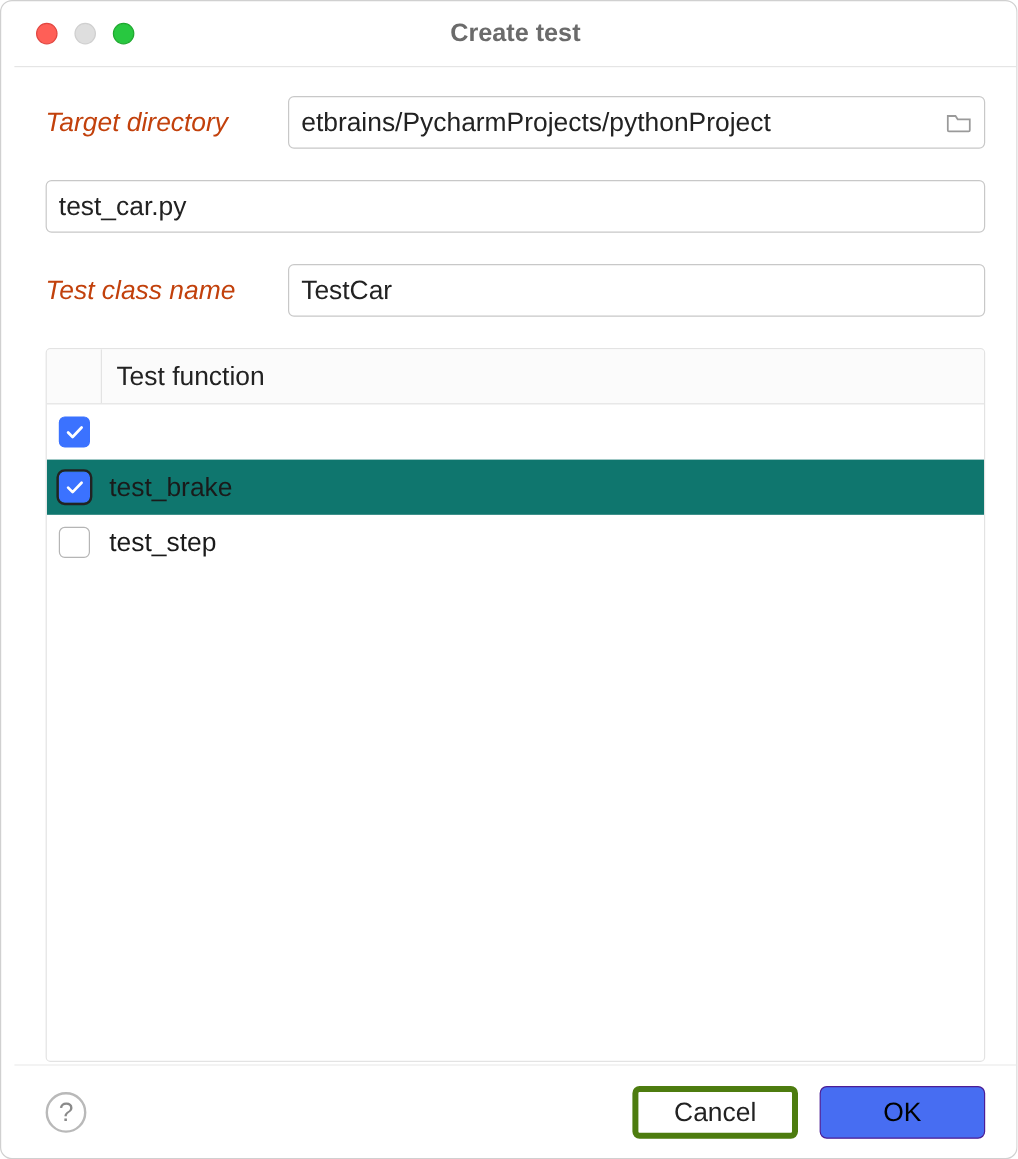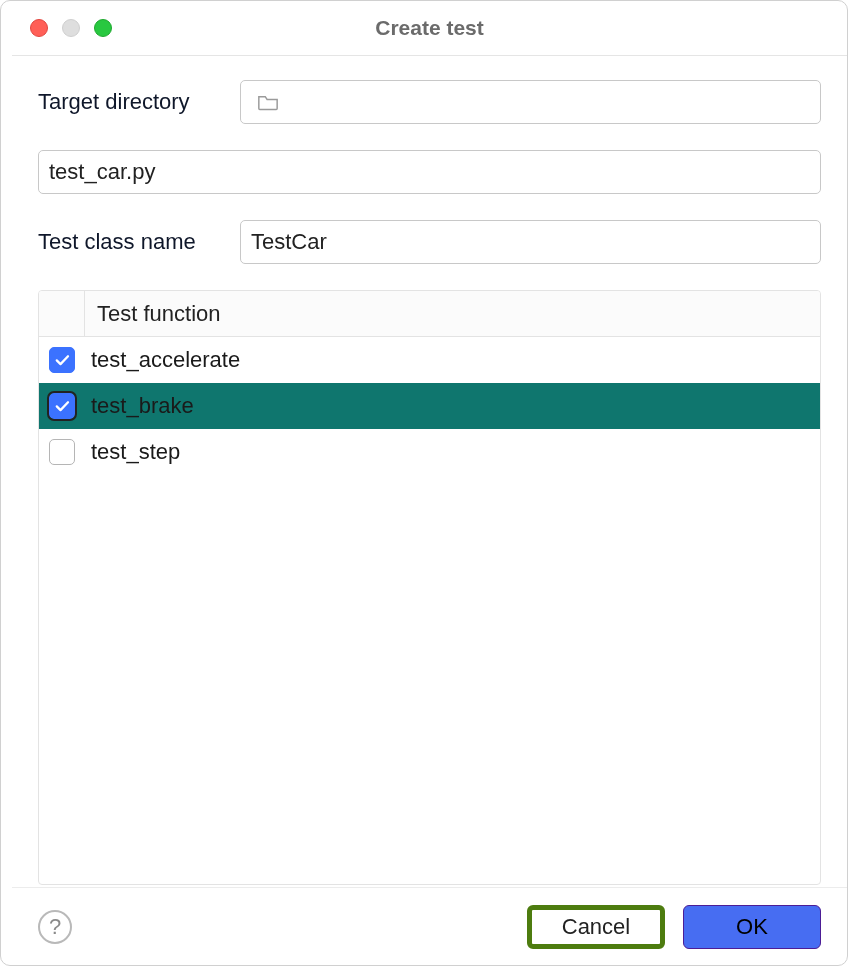--- a/index.html
+++ b/index.html
@@ -59,21 +59,22 @@
     flex-direction: column;
   }
   .form-row {
     display: flex;
     align-items: center;
     margin-bottom: 26px;
   }
   .form-row label {
     width: 202px;
     font-size: 22px;
-    color: #0f172a;
+    color: #c2410c;
+    font-style: italic;
   }
   .input-wrap {
     flex: 1;
     display: flex;
     align-items: center;
     border: 1px solid #c8c8c8;
     border-radius: 5px;
     height: 44px;
     padding: 0 10px;
     background: #fff;
@@ -226,20 +227,21 @@
       <div class="tl tl-max"></div>
     </div>
     <div class="title">Create test</div>
   </div>
 
   <div class="body">
 
     <div class="form-row">
       <label>Target directory</label>
       <div class="input-wrap">
+        <input type="text" value="etbrains/PycharmProjects/pythonProject" style="">
         <span class="folder-icon">
           <svg viewBox="0 0 24 20" fill="none" stroke="#9a9a9a" stroke-width="1.6">
             <path d="M2 4h7l2 3h11v10a1 1 0 0 1-1 1H3a1 1 0 0 1-1-1V4z"></path>
           </svg>
         </span>
       </div>
     </div>
 
     <div class="form-row">
       <div class="input-wrap">
@@ -261,21 +263,20 @@
       </div>
       <div class="tbody" id="tbody">
           <div class="trow">
             <div class="cell-check">
               <div class="chk checked">
                 <svg viewBox="0 0 24 24">
                   <path d="M5 12.5l5 5L20 7" stroke="#fff" stroke-width="3" fill="none" stroke-linecap="round" stroke-linejoin="round"></path>
                 </svg>
               </div>
             </div>
-            <div class="cell-label">test_accelerate</div>
           </div>
           <div class="trow selected">
             <div class="cell-check">
               <div class="chk checked focused">
                 <svg viewBox="0 0 24 24">
                   <path d="M5 12.5l5 5L20 7" stroke="#fff" stroke-width="3" fill="none" stroke-linecap="round" stroke-linejoin="round"></path>
                 </svg>
               </div>
             </div>
             <div class="cell-label">test_brake</div>

